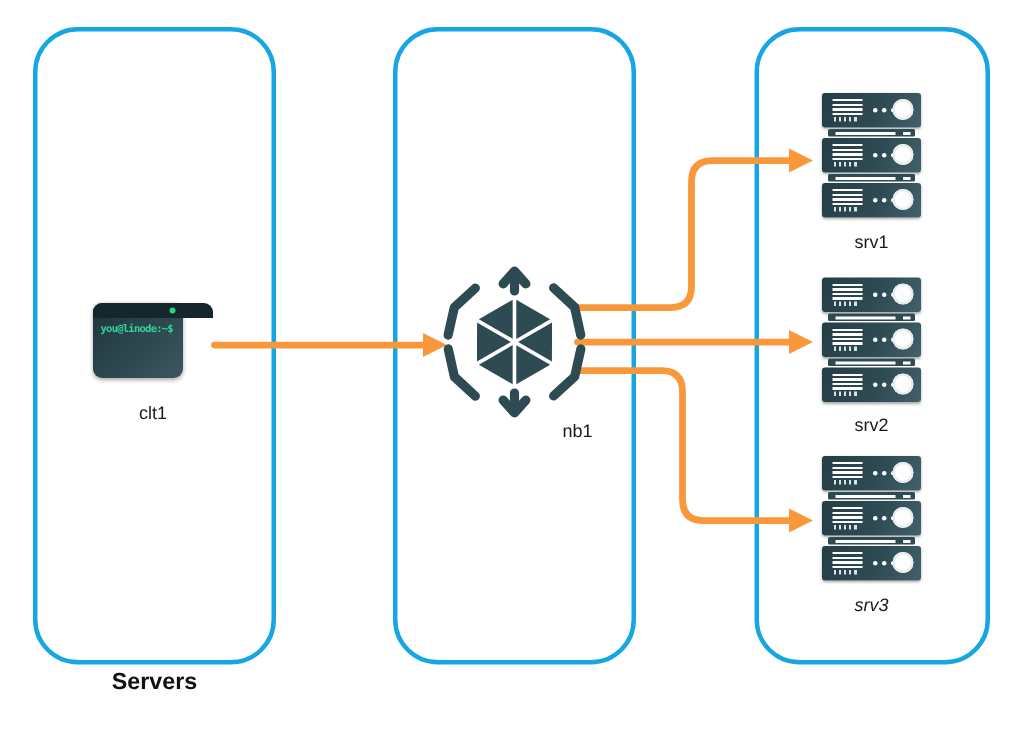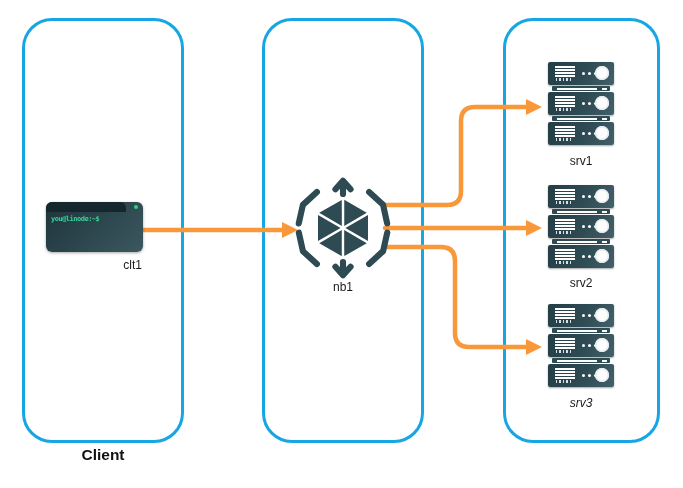--- a/index.html
+++ b/index.html
@@ -18,21 +18,21 @@
   .gl1{left:22px;width:162px;}
   .gl2{left:262px;width:162px;}
   .gl3{left:503px;width:157px;}
 
   .node-label{position:absolute;font-size:12px;color:#1a1a1a;text-align:center;z-index:3;}
 
   
   .arrows{position:absolute;left:0;top:0;width:683px;height:488px;z-index:1;pointer-events:none;}
 
   
-  .terminal{position:absolute;left:46px;top:202px;width:97px;height:50px;border-radius:6px;
+  .terminal{position:absolute;left:62px;top:202px;width:60px;height:50px;border-radius:6px;
             background:linear-gradient(135deg,#1e333b 0%,#2e4850 55%,#3d575f 100%);
             box-shadow:0 1px 3px rgba(0,0,0,.35);z-index:2;}
   .term-bar{position:absolute;left:0;top:0;width:80px;height:10px;border-radius:6px 6px 0 0;
             background:#15262c;}
   .term-dot{position:absolute;right:5px;top:3px;width:4px;height:4px;border-radius:50%;
             background:#2bd47e;}
   .term-prompt{position:absolute;left:5px;top:13px;font-family:"DejaVu Sans Mono",monospace;
                font-size:7px;font-weight:bold;color:#35d399;white-space:nowrap;letter-spacing:-0.5px;}
 
   
@@ -48,22 +48,22 @@
          background:repeating-linear-gradient(to bottom,#fff 0 1.6px,transparent 1.6px 3.1px);}
   .ticks{position:absolute;left:8px;top:16px;width:17px;height:3px;
          background:repeating-linear-gradient(to right,#d9e2e4 0 1.4px,transparent 1.4px 3.4px);}
   .dots{position:absolute;left:34px;top:10px;width:3px;height:3px;border-radius:50%;
         background:#fff;box-shadow:6px 0 0 #fff,12px 0 0 #fff;}
   .bigdot{position:absolute;right:5px;top:4px;width:14px;height:14px;border-radius:50%;
           background:#fdfdfd;box-shadow:inset 0 0 0 1.5px #e7eced;}
   .sep{position:relative;width:58px;height:5px;margin:1px auto;background:#2e4a52;border-radius:1px;}
   .sep::after{content:"";position:absolute;left:5px;top:1.5px;width:40px;height:2px;background:#fff;}
   .sep::before{content:"";position:absolute;right:3px;top:1.5px;width:5px;height:2px;background:#fff;}
-  .lbl-clt1{left:62px;top:258px;width:80px;text-align:right;}
-  .lbl-nb1{left:291px;top:280px;width:104px;}
+  .lbl-clt1{left:62px;top:268px;width:80px;}
+  .lbl-nb1{left:291px;top:280px;width:104px;text-align:right;}
   .lbl-srv1{left:548px;top:154px;width:66px;}
   .lbl-srv2{left:548px;top:276px;width:66px;}
   .lbl-srv3{left:548px;top:396px;width:66px;font-style:italic;}
 </style>
 </head>
 <body>
 
 <div class="canvas">
 
   <div class="group-box g1"></div>
@@ -177,15 +177,15 @@
     <div class="sep"></div>
     <div class="srv-unit">
       <div class="grill"></div>
       <div class="ticks"></div>
       <div class="dots"></div>
       <div class="bigdot"></div>
     </div>
   </div>
   <div class="node-label lbl-srv3">srv3</div>
 
-  <div class="group-label gl1">Client</div>
+  <div class="group-label gl1">Servers</div>
 
 </div>
 
 </body></html>

